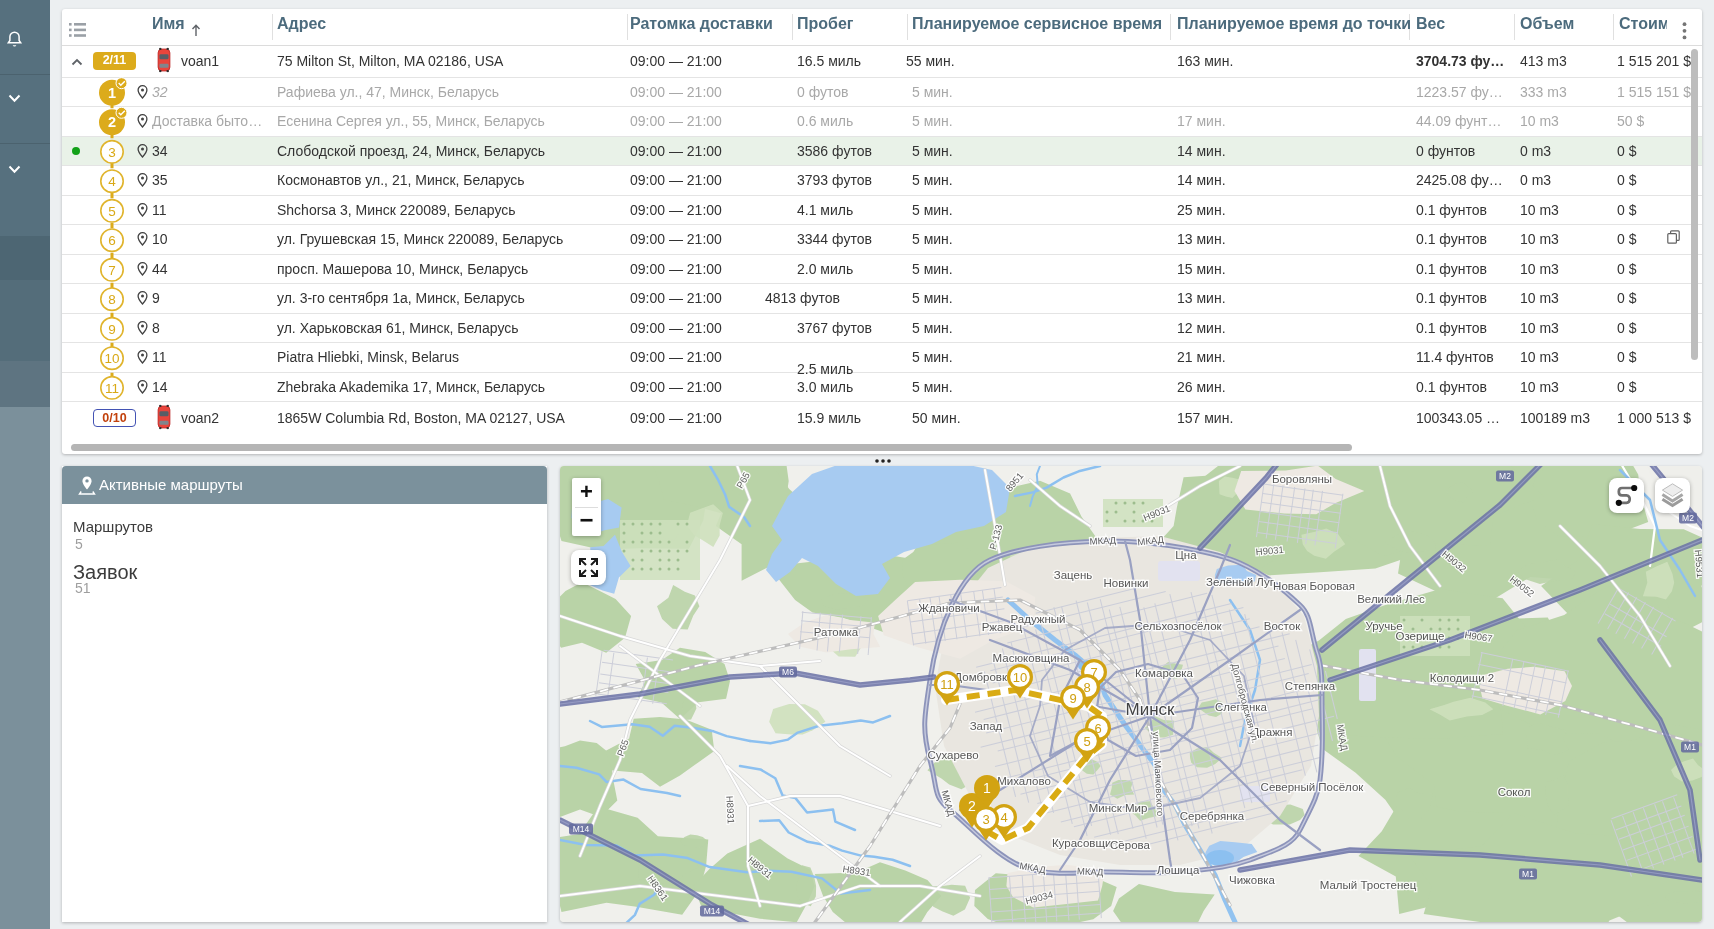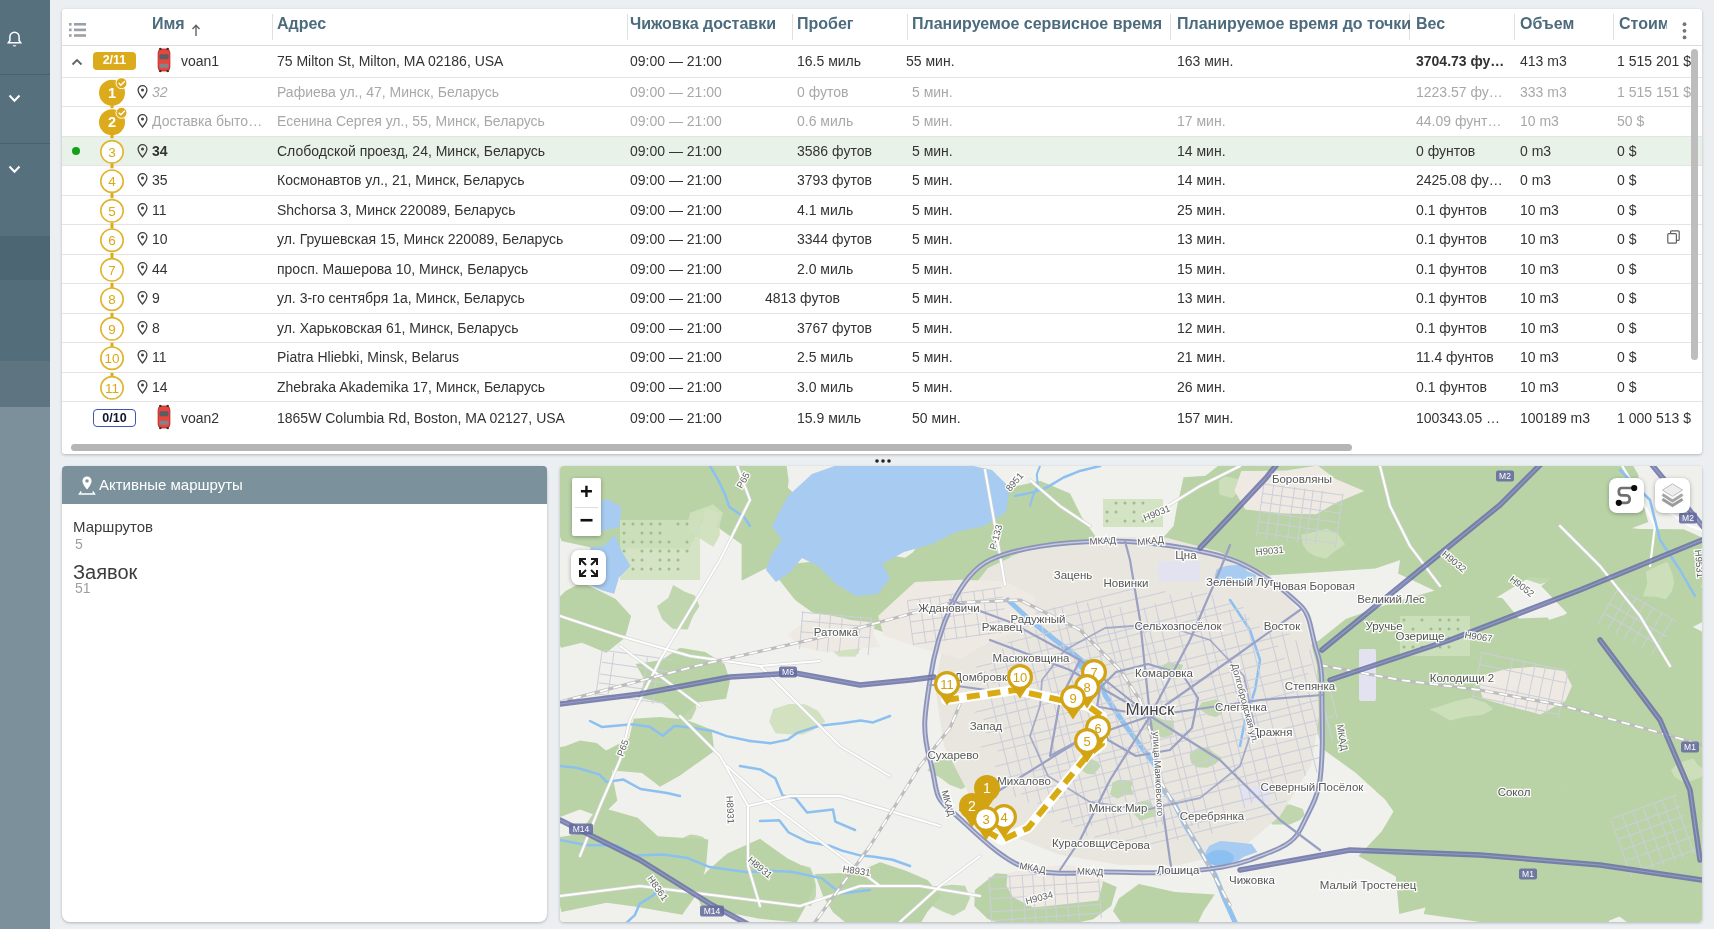--- a/index.html
+++ b/index.html
@@ -14,21 +14,21 @@
 .exp { position:absolute; left:9px; top:12px; }
 .vbadge { position:absolute; left:31px; top:50%; transform:translateY(-50%); width:43px; height:18px; border-radius:4px; font-size:12.5px; line-height:16px; text-align:center; font-weight:bold; }
 .car { position:absolute; left:95px; top:50%; transform:translateY(-50%); width:15px; height:27px; }
 .gdot { position:absolute; left:10px; top:50%; transform:translateY(-50%); width:8px; height:8px; border-radius:50%; background:#12a118; }
 .spin { position:absolute; left:74px; top:50%; transform:translateY(-50%); width:13px; height:15px; }
 .circlay { position:absolute; left:30px; }
 .copyic { position:absolute; right:22px; top:50%; transform:translateY(-50%); }
 #vscroll { position:absolute; right:4px; top:40px; width:7px; height:311px; background:#bdbdbd; border-radius:3.5px; }
 #hscroll { position:absolute; left:9px; bottom:3px; width:1281px; height:7px; background:#b5b5b5; border-radius:3.5px; }
 #handle { position:absolute; left:874px; top:457px; width:18px; height:8px; }
-#leftpanel { position:absolute; left:62px; top:466px; width:485px; height:456px; background:#fff; border-radius:8px; box-shadow:0 1px 3px rgba(0,0,0,0.25); }
+#leftpanel { position:absolute; left:62px; top:466px; width:485px; height:456px; background:#fff; border-radius:0; box-shadow:0 1px 3px rgba(0,0,0,0.25); }
 #lp-head { position:absolute; left:0; top:0; width:100%; height:38px; background:#7b919c; border-radius:4px 4px 0 0; }
 #lp-head .t { position:absolute; left:37px; top:10px; color:#fff; font-size:15px; }
 #mappanel { position:absolute; left:560px; top:466px; width:1142px; height:456px; border-radius:4px; overflow:hidden; box-shadow:0 1px 3px rgba(0,0,0,0.25); background:#f0f0ec; }
 .mapbtn { position:absolute; background:#fff; box-shadow:0 1px 4px rgba(0,0,0,0.3); }
 </style></head>
 <body>
 
 <div id="sidebar">
  <div style="position:absolute;left:0;top:0;width:50px;height:236px;background:#56707e;"></div>
  <div style="position:absolute;left:0;top:236px;width:50px;height:44px;background:#4d6673;"></div>
@@ -65,21 +65,21 @@
         <rect x="0" y="6.6" width="2.6" height="2.6"></rect>
         <rect x="5" y="6.6" width="12" height="2.6"></rect>
         <rect x="0" y="12.2" width="2.6" height="2.6"></rect>
         <rect x="5" y="12.2" width="12" height="2.6"></rect>
       </svg>
  <div class="hcell" style="left:90px;">Имя</div>
  <svg style="position:absolute;left:129px;top:15px;" width="10" height="13" viewBox="0 0 10 13">
         <path d="M5 12 V1.5 M1.5 5 L5 1.2 L8.5 5" fill="none" stroke="#5f6368" stroke-width="1.4"></path>
       </svg>
  <div class="hcell" style="left:215px;">Адрес</div>
- <div class="hcell" style="left:568px;">Чижовка доставки</div>
+ <div class="hcell" style="left:568px;">Ратомка доставки</div>
  <div class="hcell" style="left:735px;">Пробег</div>
  <div class="hcell" style="left:850px;">Планируемое сервисное время</div>
  <div class="hcell" style="left:1115px;">Планируемое время до точки</div>
  <div class="hcell" style="left:1354px;">Вес</div>
  <div class="hcell" style="left:1458px;">Объем</div>
  <div class="hcell" style="left:1557px;width:48px;overflow:hidden;white-space:nowrap;">Стоимость</div>
  <svg style="position:absolute;left:1620px;top:13px;" width="5" height="18" viewBox="0 0 5 18" fill="#757575">
         <circle cx="2.5" cy="2.2" r="1.9"></circle>
         <circle cx="2.5" cy="8.8" r="1.9"></circle>
         <circle cx="2.5" cy="15.4" r="1.9"></circle>
@@ -139,21 +139,21 @@
  <div class="cell grey" style="left:1354px;">44.09 фунт…</div>
  <div class="cell grey" style="left:1458px;">10 m3</div>
  <div class="cell grey" style="left:1555px;">50 $</div>
 </div>
 <div class="row" style="top:127.5px;height:29.5px;background:#e9f2e8;">
       <div class="gdot"></div>
       <div class="spin"><svg width="13" height="15" viewBox="0 0 13 15">
           <path d="M6.5 1.2c-2.5 0-4.4 1.9-4.4 4.3 0 3.2 4.4 8 4.4 8s4.4-4.8 4.4-8c0-2.4-1.9-4.3-4.4-4.3z" fill="none" stroke="#424242" stroke-width="1.3"></path>
           <circle cx="6.5" cy="5.4" r="1.5" fill="#424242"></circle>
         </svg></div>
- <div class="cell dark" style="left:90px;font-weight:bold;">34</div>
+ <div class="cell dark" style="left:90px;">34</div>
  <div class="cell dark" style="left:215px;">Слободской проезд, 24, Минск, Беларусь</div>
  <div class="cell dark" style="left:568px;">09:00 — 21:00</div>
  <div class="cell dark" style="left:735px;">3586 футов</div>
  <div class="cell dark" style="left:850px;">5 мин.</div>
  <div class="cell dark" style="left:1115px;">14 мин.</div>
  <div class="cell dark" style="left:1354px;">0 фунтов</div>
  <div class="cell dark" style="left:1458px;">0 m3</div>
  <div class="cell dark" style="left:1555px;">0 $</div>
 </div>
 <div class="row" style="top:157.0px;height:29.5px;">
@@ -251,21 +251,21 @@
  <div class="cell dark" style="left:1555px;">0 $</div>
 </div>
 <div class="row" style="top:334.0px;height:29.5px;">
       <div class="spin"><svg width="13" height="15" viewBox="0 0 13 15">
           <path d="M6.5 1.2c-2.5 0-4.4 1.9-4.4 4.3 0 3.2 4.4 8 4.4 8s4.4-4.8 4.4-8c0-2.4-1.9-4.3-4.4-4.3z" fill="none" stroke="#424242" stroke-width="1.3"></path>
           <circle cx="6.5" cy="5.4" r="1.5" fill="#424242"></circle>
         </svg></div>
  <div class="cell dark" style="left:90px;">11</div>
  <div class="cell dark" style="left:215px;">Piatra Hliebki, Minsk, Belarus</div>
  <div class="cell dark" style="left:568px;">09:00 — 21:00</div>
- <div class="cell dark" style="left:735px;">2.5 миль</div>
+ <div class="cell dark" style="left:735px;margin-top:12px;">2.5 миль</div>
  <div class="cell dark" style="left:850px;">5 мин.</div>
  <div class="cell dark" style="left:1115px;">21 мин.</div>
  <div class="cell dark" style="left:1354px;">11.4 фунтов</div>
  <div class="cell dark" style="left:1458px;">10 m3</div>
  <div class="cell dark" style="left:1555px;">0 $</div>
 </div>
 <div class="row" style="top:363.5px;height:29.5px;">
       <div class="spin"><svg width="13" height="15" viewBox="0 0 13 15">
           <path d="M6.5 1.2c-2.5 0-4.4 1.9-4.4 4.3 0 3.2 4.4 8 4.4 8s4.4-4.8 4.4-8c0-2.4-1.9-4.3-4.4-4.3z" fill="none" stroke="#424242" stroke-width="1.3"></path>
           <circle cx="6.5" cy="5.4" r="1.5" fill="#424242"></circle>
@@ -274,21 +274,21 @@
  <div class="cell dark" style="left:215px;">Zhebraka Akademika 17, Минск, Беларусь</div>
  <div class="cell dark" style="left:568px;">09:00 — 21:00</div>
  <div class="cell dark" style="left:735px;">3.0 миль</div>
  <div class="cell dark" style="left:850px;">5 мин.</div>
  <div class="cell dark" style="left:1115px;">26 мин.</div>
  <div class="cell dark" style="left:1354px;">0.1 фунтов</div>
  <div class="cell dark" style="left:1458px;">10 m3</div>
  <div class="cell dark" style="left:1555px;">0 $</div>
 </div>
 <div class="row" style="top:393.0px;height:31px;border-bottom:none;">
- <div class="vbadge" style="background:#fff;color:#0f172a;border:1.5px solid #4353b4;">0/10</div>
+ <div class="vbadge" style="background:#fff;color:#c2410c;border:1.5px solid #4353b4;">0/10</div>
  <div class="car"><svg width="14" height="25" viewBox="0 0 15 27">
           <rect x="1.1" y="1.6" width="12.8" height="23.8" rx="4.2" fill="#e8453c" stroke="#b71c1c" stroke-width="0.8"></rect>
           <rect x="2.6" y="7.2" width="9.8" height="5.6" rx="1.4" fill="#585d66"></rect>
           <rect x="2.6" y="17.6" width="9.8" height="4.4" rx="1.2" fill="#80858d"></rect>
           <rect x="2.2" y="0.4" width="2.6" height="2.2" rx="0.9" fill="#2f2f2f"></rect>
           <rect x="10.2" y="0.4" width="2.6" height="2.2" rx="0.9" fill="#2f2f2f"></rect>
           <rect x="2.2" y="24.4" width="2.6" height="2.2" rx="0.9" fill="#2f2f2f"></rect>
           <rect x="10.2" y="24.4" width="2.6" height="2.2" rx="0.9" fill="#2f2f2f"></rect>
         </svg></div>
  <div class="cell dark" style="left:119px;">voan2</div>

